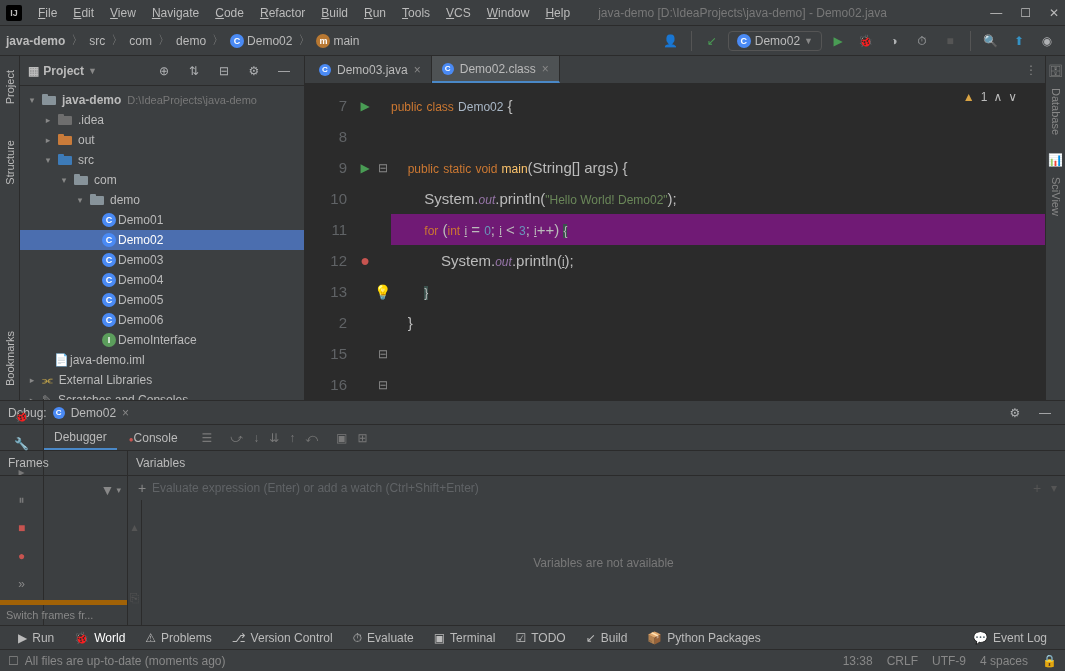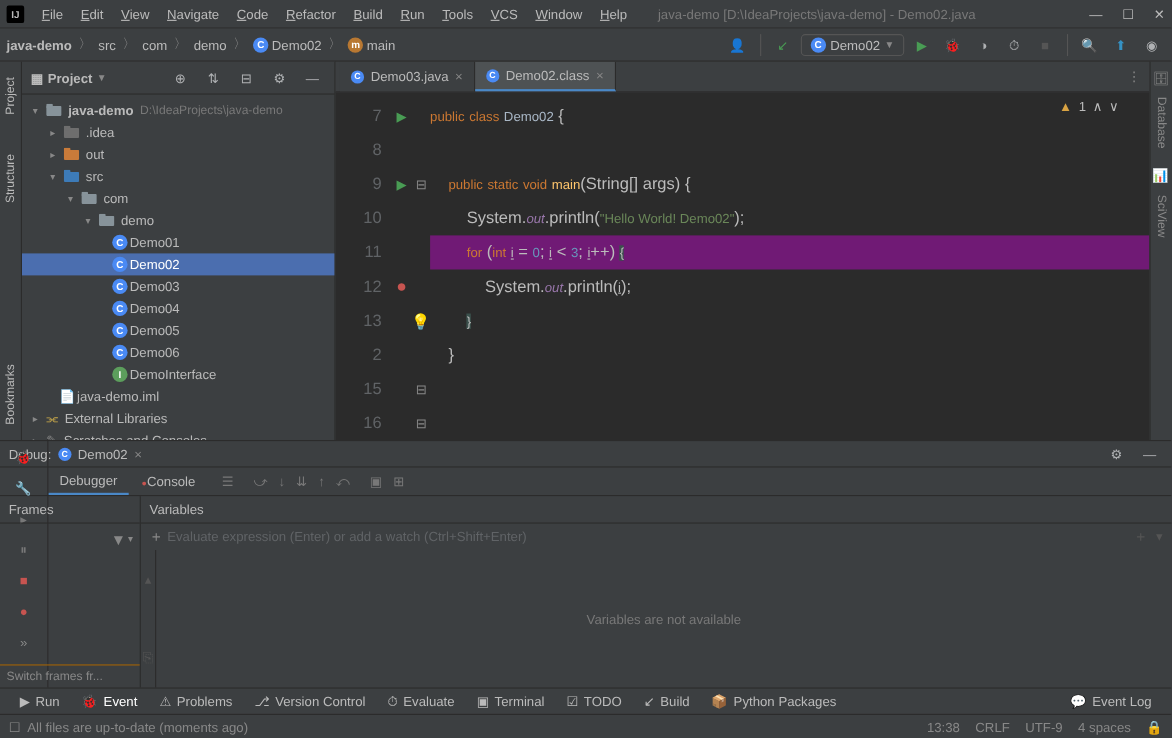--- a/index.html
+++ b/index.html
@@ -77,21 +77,21 @@
 .debug-tab { padding:4px 10px; cursor:pointer; }
 .debug-tab.active { border-bottom:2px solid #4a88c7; }
 .debug-toolbar-icons { display:flex; gap:10px; margin-left:12px; color:#787878; }
 .debug-body { flex:1; display:flex; position:relative; }
 .debug-sidebar { width:44px; display:flex; flex-direction:column; align-items:center; gap:10px; padding-top:8px; border-right:1px solid #2b2b2b; color:#888; position:absolute; top:-26px; left:0; bottom:0;}
 .debug-sidebar .sb-btn { cursor:pointer; padding:2px; }
 .frames-panel { width:128px; border-right:1px solid #2b2b2b; display:flex; flex-direction:column; }
 .panel-header { padding:5px 8px; color:#bbb; border-bottom:1px solid #2b2b2b; }
 .filter-row { display:flex; align-items:center; justify-content:flex-end; gap:2px; padding:6px 6px; color:#888; }
 .panel-msg { padding:20px 8px; color:#787878; font-size:11px; }
-.frames-footer { border-top:1px solid #a16207; padding:4px 6px; color:#888; font-size:11px; }
+.frames-footer { border-top:5px solid #a16207; padding:4px 6px; color:#888; font-size:11px; }
 .vars-panel { flex:1; display:flex; flex-direction:column; }
 .vars-input-line { display:flex; align-items:center; padding:4px 4px; font-family:Consolas,monospace; color:#606366; font-size:13px; }
 .plus-btn { width:20px; color:#888; cursor:pointer; text-align:center; font-size:14px; }
 .vars-msg { flex:1; display:flex; align-items:center; justify-content:center; color:#787878; }
 .bottom-bar { height:24px; background:#3c3f41; border-top:1px solid #2b2b2b; display:flex; align-items:center; padding:0 8px; }
 .bottom-tool { display:flex; align-items:center; gap:5px; padding:0 10px; cursor:pointer; }
 .bottom-tool.active { color:#fff; }
 .status-bar { height:22px; background:#3c3f41; border-top:1px solid #2b2b2b; display:flex; align-items:center; padding:0 8px; color:#888; font-size:11px; }
 .status-bar .s-left { flex:1; display:flex; align-items:center; gap:6px; }
 .status-bar .s-right { display:flex; align-items:center; gap:14px; }
@@ -465,21 +465,21 @@
   </div>
 </div>
 
 <div class="bottom-bar" id="bottom-bar">
     <div class="bottom-tool">
       <span>▶</span>
       <span>Run</span>
     </div>
     <div class="bottom-tool active">
       <span>🐞</span>
-      <span>Event</span>
+      <span>World</span>
     </div>
     <div class="bottom-tool">
       <span>⚠</span>
       <span>Problems</span>
     </div>
     <div class="bottom-tool">
       <span>⎇</span>
       <span>Version Control</span>
     </div>
     <div class="bottom-tool">

